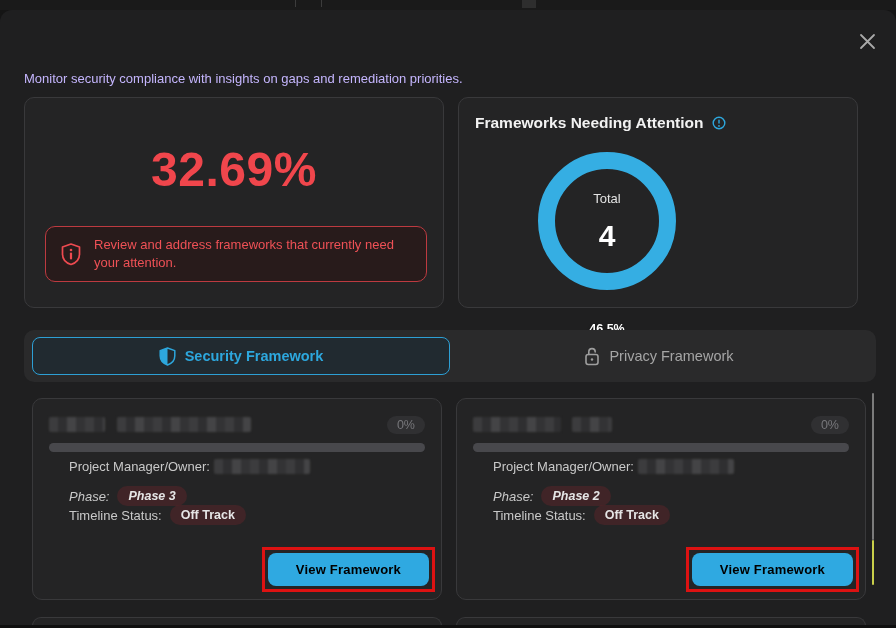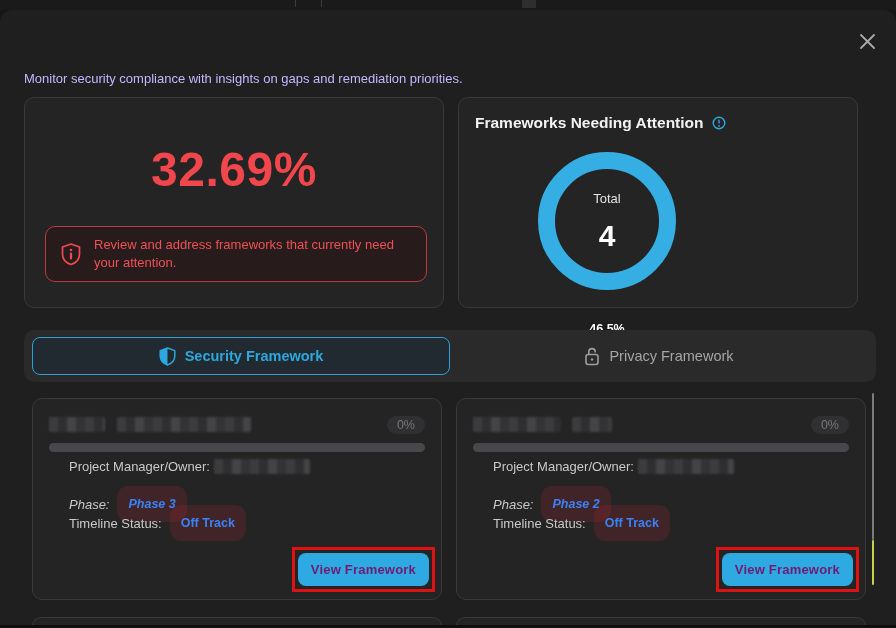--- a/index.html
+++ b/index.html
@@ -56,25 +56,25 @@
     filter:blur(1.2px);border-radius:2px;display:inline-block;}
   .fw-title-row{position:absolute;top:18px;left:16px;right:16px;height:18px;}
   .pct-pill{position:absolute;right:0;top:-1px;background:#303032;color:#77777b;font-size:12.5px;
     padding:2px 10px;border-radius:10px;}
   .progress{position:absolute;top:44px;left:16px;right:16px;height:9px;background:#48484c;border-radius:5px;}
   .progress .fill{height:100%;border-radius:5px;background:#2fa9e1;}
   .fw-line{position:absolute;left:16px;font-size:13px;color:#c9c9c9;display:flex;align-items:center;gap:8px;margin-left:20px;}
   .owner-line{top:60px;}
   .phase-line{top:87px;font-style:italic;}
   .timeline-line{top:106px;}
-  .badge{background:rgba(210,40,48,.16);color:#3b82f6;font-size:12.5px;font-weight:600;
-    padding:11px 11px;border-radius:11px;}
+  .badge{background:rgba(210,40,48,.16);color:#e5e5e5;font-size:12.5px;font-weight:600;
+    padding:3px 11px;border-radius:11px;}
   .annotation{position:absolute;right:6px;top:148px;border:3px solid #dd1212;padding:3px;}
-  .view-btn{background:#2fa9e1;color:#701a75;font-size:13px;font-weight:700;border:none;border-radius:8px;
-    padding:9px 13px;cursor:pointer;font-family:inherit;letter-spacing:.2px;}
+  .view-btn{background:#2fa9e1;color:#000000;font-size:13px;font-weight:700;border:none;border-radius:8px;
+    padding:9px 28px;cursor:pointer;font-family:inherit;letter-spacing:.2px;}
 
   
   .scrollbar-track{position:absolute;left:872px;top:383px;width:2px;height:200px;}
   .scrollbar-gray{position:absolute;top:0;left:0;width:2px;height:147px;background:#7b7b7b;border-radius:2px;}
   .scrollbar-yellow{position:absolute;top:147px;left:0;width:2px;height:45px;background:#c9cf4a;border-radius:2px;}
 
   
   .stub{position:absolute;top:607px;height:9px;background:#242425;border:1px solid #39393b;border-bottom:none;
     border-radius:10px 10px 0 0;box-sizing:border-box;}
   .stub1{left:32px;width:410px;}

